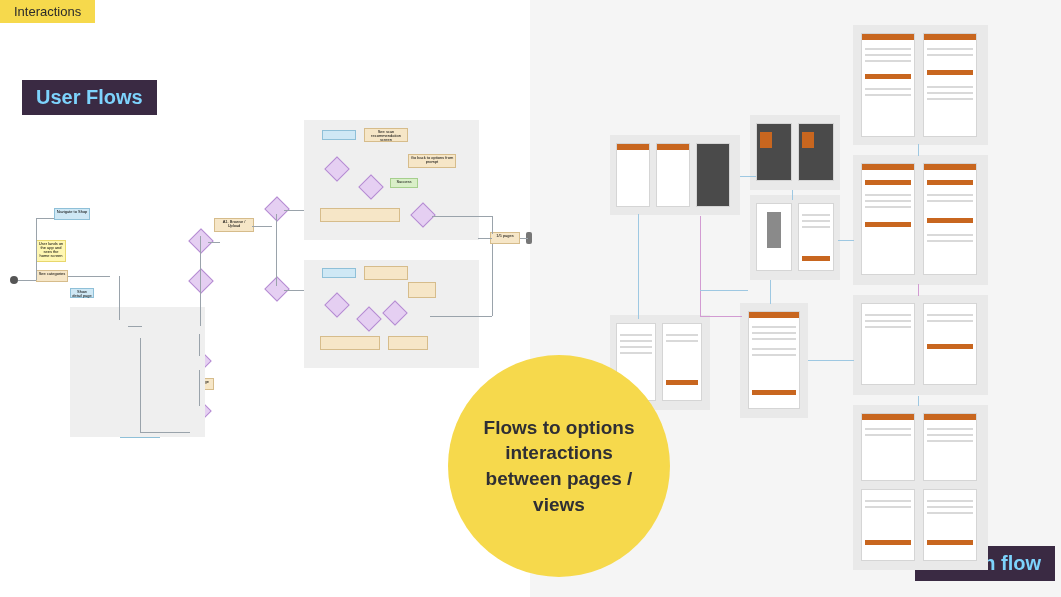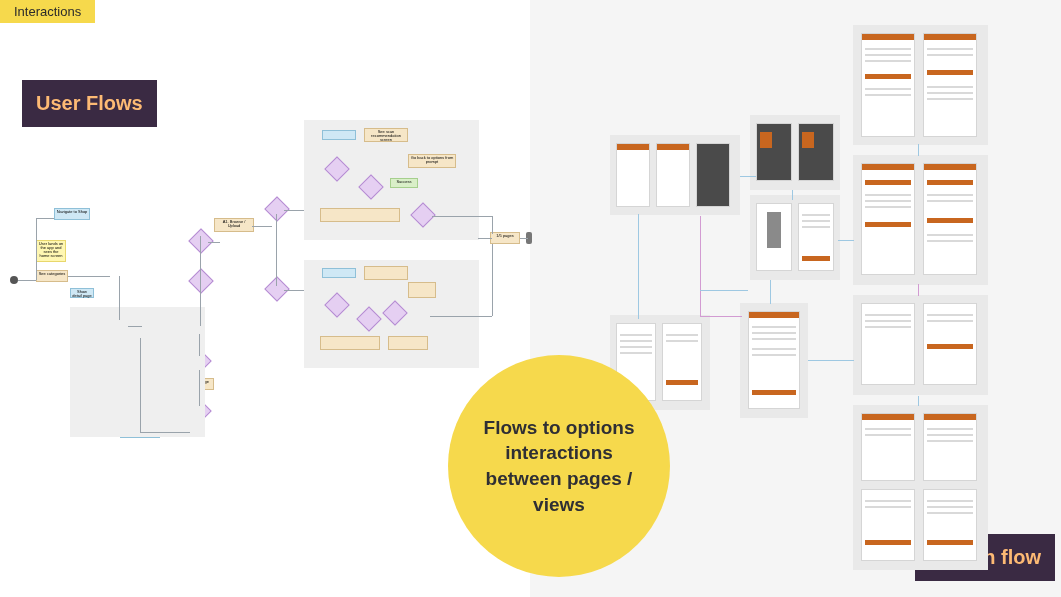--- a/index.html
+++ b/index.html
@@ -21,24 +21,24 @@
     position: absolute;
     left: 0; top: 0;
     background: #f6d94c;
     color: #2b2b2b;
     font-size: 13px;
     padding: 4px 14px;
   }
   .title-badge {
     position: absolute;
     background: #3a2a43;
-    color: #fdba74;
+    color: #7dd3fc;
     font-size: 20px;
     font-weight: 600;
-    padding: 12px 14px;
+    padding: 6px 14px;
   }
   .title-left { left: 22px; top: 80px; }
   .title-right { right: 6px; bottom: 16px; }
   .circle-callout {
     position: absolute;
     left: 448px; top: 355px;
     width: 222px; height: 222px;
     border-radius: 50%;
     background: #f6d94c;
     display: flex;

